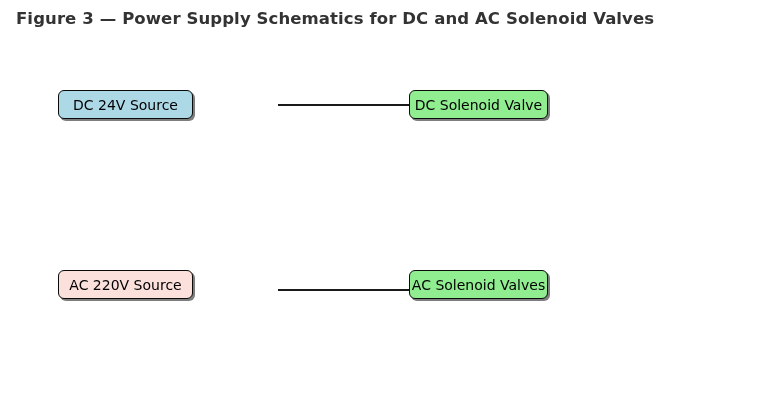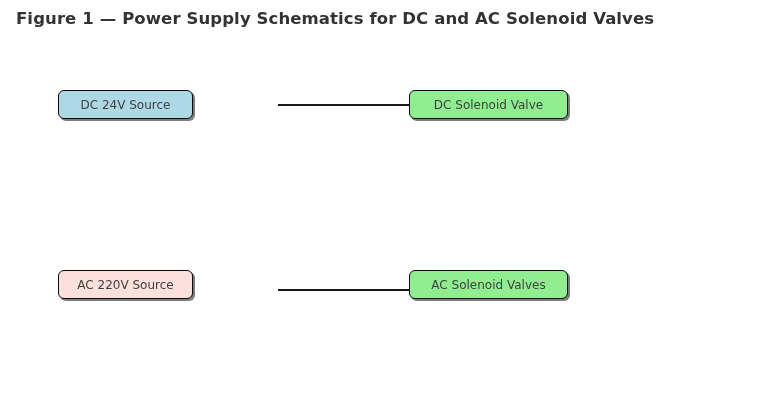--- a/index.html
+++ b/index.html
@@ -39,42 +39,42 @@
 
   
   .node {
     position: absolute;
     box-sizing: border-box;
     border: 1.6px solid #0a0a0a;
     border-radius: 6px;
     display: flex;
     align-items: center;
     justify-content: center;
-    font-size: 12px;
+    font-size: 14px;
     font-weight: normal;
-    color: #404040;
+    color: #000000;
     line-height: 1;
     white-space: nowrap;
     box-shadow: 2px 2px 0 rgba(20,20,20,0.55);
   }
 
   .node-label {
     display: block;
     padding: 0 2px;
   }
 
   
   .node.src {
     left: 58px;
     width: 135px;
     height: 29px;
   }
   .node.valve {
     left: 409px;
-    width: 159px;
+    width: 139px;
     height: 29px;
   }
 
   .row-dc .node { top: 90px; }
   .row-ac .node { top: 270px; text-align: center; }
 
   
   .fill-dc-src   { background: #ADD8E6; }
   .fill-ac-src   { background: #FBE0DC; }
   .fill-valve    { background: #90EE90; }
@@ -98,21 +98,21 @@
     background: transparent;
   }
   .edge-hit.hit-dc { top: 99px; }
   .edge-hit.hit-ac { top: 284px; }
 </style>
 </head>
 <body>
 
 <div id="figure-canvas">
 
-  <div id="figure-title">Figure 1 — Power Supply Schematics for DC and AC Solenoid Valves</div>
+  <div id="figure-title">Figure 3 — Power Supply Schematics for DC and AC Solenoid Valves</div>
 
   <div class="row row-dc">
 
     <div class="node src fill-dc-src">
       <span class="node-label">DC 24V Source</span>
     </div>
 
     <div class="edge edge-dc"></div>
     <div class="edge-hit hit-dc"></div>
 

